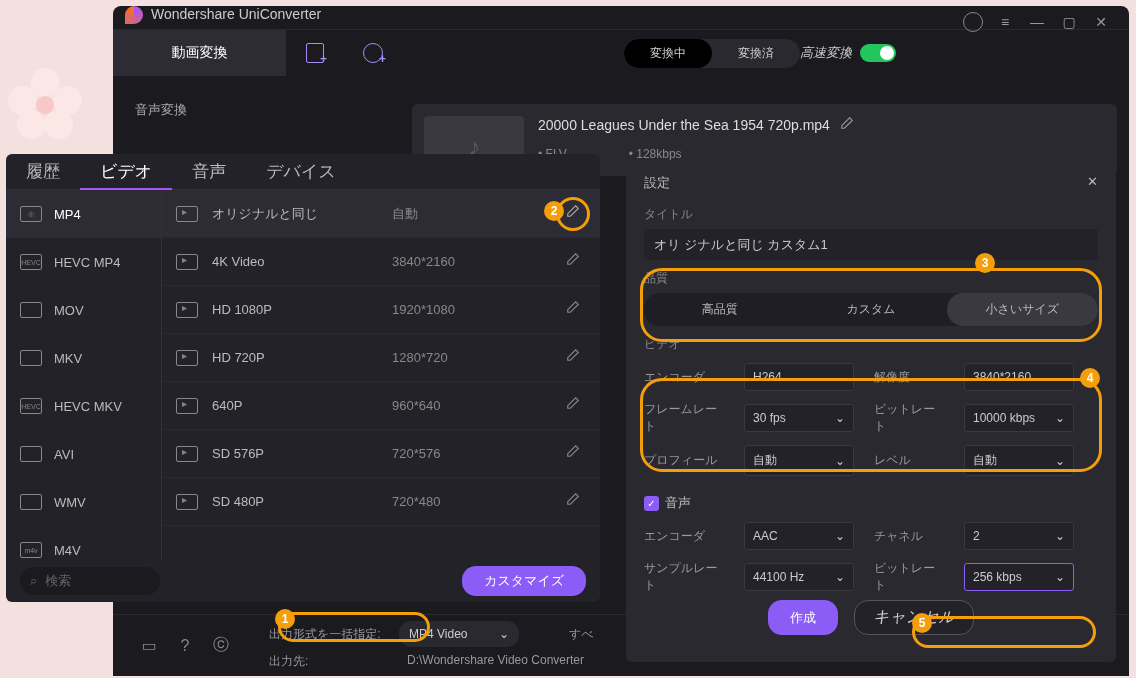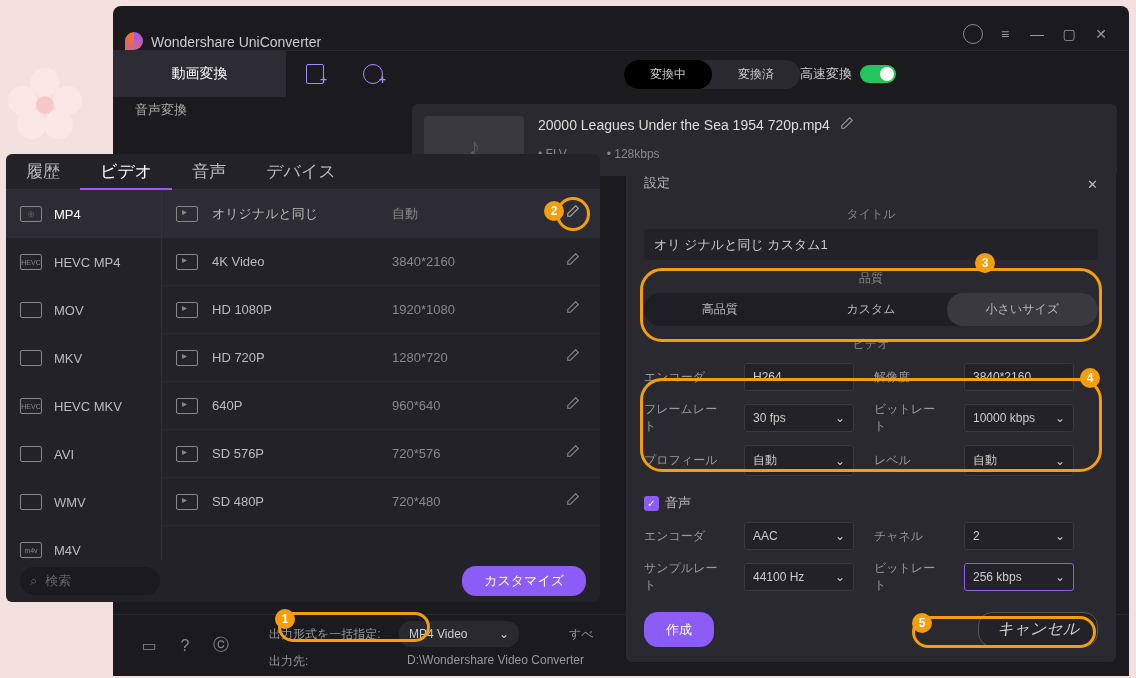--- a/index.html
+++ b/index.html
@@ -2,47 +2,47 @@
 <html><head>
 <meta charset="utf-8">
 <style>
 * { margin:0; padding:0; box-sizing:border-box; font-family:-apple-system,"Segoe UI",sans-serif; }
 body { width:1136px; height:678px; background:#f5e0e0; position:relative; overflow:hidden; }
 .decor { position:absolute; left:0; top:60px; width:90px; height:90px; }
 .decor svg { width:100%; height:100%; }
 
 
 .app { position:absolute; left:113px; top:6px; width:1016px; height:670px; background:#1b1a1f; border-radius:8px; color:#ccc; font-size:13px; }
-.titlebar { height:36px; display:flex; align-items:flex-end; padding:0 12px; border-bottom:1px solid #2a2930;margin-top:9px; }
+.titlebar { height:24px; display:flex; align-items:flex-start; padding:0 12px; border-bottom:1px solid #2a2930; }
 .logo-swirl { width:18px; height:18px; background:conic-gradient(#a855f7,#f97316); border-radius:50% 50% 50% 0; margin-right:8px;}
 .titlebar .t { flex:1; font-size:14px; }
 .titlebar .win-ico { width:32px; height:32px; display:flex; align-items:center; justify-content:center; color:#999; font-size:14px;}
 .avatar-ring { width:20px;height:20px;border:1px solid #888;border-radius:50%; }
 
 .topbar { height:46px; display:flex; align-items:center; padding:0 12px; }
 .side { width:173px; background:#1b1a1f; }
 .tab-active { height:46px; display:flex; align-items:center; justify-content:center; background:#2d2b33; font-size:14px; color:#fff;}
 .topbar .ico-btn { width:34px;height:34px;display:flex;align-items:center;justify-content:center;margin-right:24px;}
 .file-plus { position:relative; width:18px;height:20px;border:1px solid #a78bfa;border-radius:2px;}
 .file-plus::after { content:"+"; position:absolute; right:-4px; bottom:-4px; color:#a78bfa; font-size:12px; font-weight:bold;}
 .clock-plus { position:relative; width:20px;height:20px;border:1.5px solid #a78bfa;border-radius:50%;}
 .clock-plus::after { content:"+"; position:absolute; right:-4px; bottom:-4px; color:#a78bfa; font-size:12px; font-weight:bold;}
 .topbar .pill-group { display:flex; background:#2a2930; border-radius:16px; overflow:hidden; margin-left:210px;}
 .topbar .pill { padding:6px 26px; font-size:12px;}
 .topbar .pill.act { background:#000; border-radius:16px;}
-.topbar .right { margin-left:auto; display:flex; align-items:center; gap:8px;}
+.topbar .right { margin-left:auto; display:flex; align-items:center; gap:8px;font-style:italic;}
 .toggle { width:36px;height:18px;background:#22c55e;border-radius:9px;position:relative;}
 .toggle::after{content:"";position:absolute;right:2px;top:2px;width:14px;height:14px;background:#fff;border-radius:50%;}
 
 .filecard { position:absolute; left:299px; top:98px; right:12px; height:72px; background:#2a2930; border-radius:6px; padding:12px; display:flex; gap:14px;}
 .thumb { width:100px;height:62px;background:#3a3940;border-radius:4px;display:flex;align-items:center;justify-content:center;}
 .note-i { color:#5a5960; font-size:24px; }
 .filecard .info { flex:1;}
 .filecard .fname { color:#ddd; font-size:14px; display:flex; align-items:center; gap:10px;}
-.filecard .meta { display:flex; gap:40px; color:#888; font-size:12px; margin-top:14px;}
+.filecard .meta { display:flex; gap:62px; color:#888; font-size:12px; margin-top:14px;}
 .filecard .meta span::before{content:"• "; }
 
 .side-list { position:absolute; left:0; top:86px; width:173px; }
 .side-item { height:36px; display:flex; align-items:center; padding-left:22px; color:#aaa; font-size:13px;}
 
 .btm { position:absolute; left:0; bottom:0; right:0; height:62px; background:#1b1a1f; display:flex; align-items:center; padding:0 18px; border-top:1px solid #2a2930;}
 .btm .ic { width:36px; display:flex; justify-content:center; color:#888; font-size:16px;}
 .btm .col { margin-left:30px; font-size:12px; color:#999;}
 .btm .lbl { display:inline-block; width:130px;}
 .btm select, .btm .sel { background:#2a2930; border:none; color:#ccc; padding:6px 10px; border-radius:12px; width:120px; font-size:12px;}
@@ -66,32 +66,32 @@
 .fmt-row .rs { flex:1; color:#888;}
 .fmt-row .ed { width:20px;height:20px;color:#888;cursor:pointer;}
 .pencil { display:inline-block; }
 .pencil svg { width:14px;height:14px;}
 .fmt-foot { display:flex; justify-content:space-between; align-items:center; padding:6px 14px;}
 .search-box { width:140px; height:28px; background:#1b1a1f; border-radius:14px; display:flex; align-items:center; padding:0 10px; gap:8px; color:#666;}
 .btn-cust { background:#8b5cf6; color:#ffffff; padding:6px 22px; border-radius:14px; border:none; font-size:13px;}
 
 
 .settings { position:absolute; left:626px; top:160px; width:490px; height:502px; background:#2a2930; border-radius:6px; color:#bbb; font-size:13px; padding:14px 18px;}
-.settings .hdr { display:flex; justify-content:space-between; align-items:flex-end; margin-bottom:14px;}
-.settings .sec-lbl { font-size:12px; color:#888; margin:10px 0 6px;text-align:center;}
+.settings .hdr { display:flex; justify-content:space-between; align-items:flex-start; margin-bottom:14px;}
+.settings .sec-lbl { font-size:12px; color:#888; margin:10px 0 6px;}
 .settings input.txt { width:100%; background:#232228; border:none; color:#ccc; padding:8px 10px; border-radius:4px; font-size:13px;}
 .seg { display:flex; background:#1f1e24; border-radius:16px; overflow:hidden; margin-top:6px;}
 .seg .s { flex:1; text-align:center; padding:8px 0; font-size:12px;}
 .seg .s.act { background:#3a3940; border-radius:16px;}
 .grid { display:grid; grid-template-columns:80px 110px 70px 110px; gap:10px 20px; align-items:center; margin-top:10px;}
 .grid .l { font-size:12px; color:#999;}
 .sel { background:#232228; border:1px solid #3a3940; color:#ccc; padding:6px 8px; border-radius:3px; font-size:12px; display:flex; justify-content:space-between; align-items:center; cursor:pointer;}
 .sel.hl { border-color:#8b5cf6;}
 .chk { width:15px;height:15px;background:#8b5cf6;border-radius:3px;display:inline-flex;align-items:center;justify-content:center;color:#fff;font-size:10px;margin-right:6px;}
-.btns { display:flex; justify-content:space-between; gap:16px; margin-top:18px;}
+.btns { display:flex; justify-content:center; gap:16px; margin-top:6px;}
 .btn-p { background:#8b5cf6; color:#fff; padding:6px 22px; border-radius:14px; border:none; font-size:13px;}
 .btn-s { background:#232228; color:#ccc; padding:6px 18px; border-radius:14px; border:1px solid #555; font-size:16px;font-style:italic;}
 
 
 .ring { position:absolute; border:3px solid #f59e0b; border-radius:22px; pointer-events:none;}
 .ring.r1 { left:278px; top:612px; width:152px; height:30px;}
 .ring.r2 { left:556px; top:197px; width:34px; height:34px; border-radius:50%;}
 .ring.r3 { left:640px; top:268px; width:462px; height:74px;}
 .ring.r4 { left:640px; top:378px; width:462px; height:94px;}
 .ring.r5 { left:912px; top:616px; width:184px; height:32px;}

